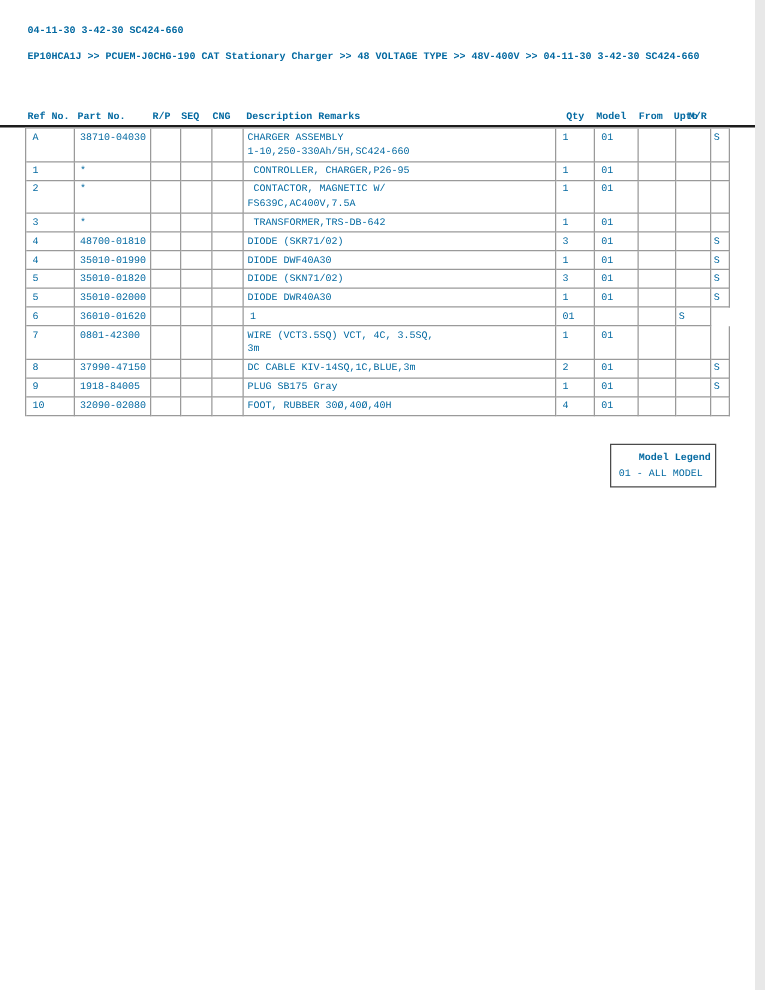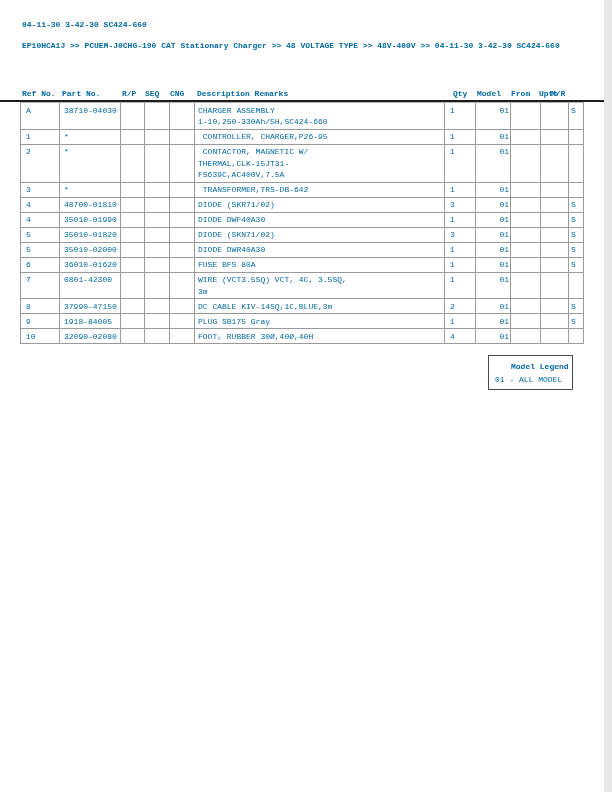--- a/index.html
+++ b/index.html
@@ -35,21 +35,21 @@
   }
   .tcell {
     border-right:1px solid #9a9a9a; border-bottom:1px solid #9a9a9a;
     font-size:8px; line-height:11.5px; padding:1.5px 1px 1px 2px;
     white-space:pre; overflow:hidden;
   }
   .c-ref  { padding-left:5px; }
   .c-part { padding-left:4px; }
   .c-desc { padding-left:3px; }
   .c-qty  { padding-left:5px; }
-  .c-model{ padding-left:5px;text-align:right; }
+  .c-model{ padding-left:5px; }
   .c-mr   { padding-left:2px; }
   .desc-line { white-space:pre; }
   .legend-box {
     position:absolute; left:488px; top:355px; width:85px; min-height:33px;
     border:1.5px solid #4a4a4a; background:#ffffff; padding:3.5px 0 3px 6px;
   }
   .legend-title { font-size:8px; font-weight:bold; line-height:13px; white-space:pre;margin-left:16px; }
   .legend-entry { font-size:8px; line-height:13px; white-space:pre; }
 </style>
 </head>
@@ -103,21 +103,21 @@
         <div class="tcell c-from"></div>
         <div class="tcell c-upto"></div>
         <div class="tcell c-mr"></div>
       </div>
       <div class="trow">
         <div class="tcell c-ref">2</div>
         <div class="tcell c-part">*</div>
         <div class="tcell c-rp"></div>
         <div class="tcell c-seq"></div>
         <div class="tcell c-cng"></div>
-        <div class="tcell c-desc"><div class="desc-line"> CONTACTOR, MAGNETIC W/</div><div class="desc-line">THERMAL,CLK-15JT31-</div><div class="desc-line">FS639C,AC400V,7.5A</div></div>
+        <div class="tcell c-desc"><div class="desc-line"> CONTACTOR, MAGNETIC W/</div><div class="desc-line">FS639C,AC400V,7.5A</div></div>
         <div class="tcell c-qty">1</div>
         <div class="tcell c-model">01</div>
         <div class="tcell c-from"></div>
         <div class="tcell c-upto"></div>
         <div class="tcell c-mr"></div>
       </div>
       <div class="trow">
         <div class="tcell c-ref">3</div>
         <div class="tcell c-part">*</div>
         <div class="tcell c-rp"></div>
@@ -181,21 +181,20 @@
         <div class="tcell c-from"></div>
         <div class="tcell c-upto"></div>
         <div class="tcell c-mr">S</div>
       </div>
       <div class="trow">
         <div class="tcell c-ref">6</div>
         <div class="tcell c-part">36010-01620</div>
         <div class="tcell c-rp"></div>
         <div class="tcell c-seq"></div>
         <div class="tcell c-cng"></div>
-        <div class="tcell c-desc"><div class="desc-line">FUSE BFS 80A</div></div>
         <div class="tcell c-qty">1</div>
         <div class="tcell c-model">01</div>
         <div class="tcell c-from"></div>
         <div class="tcell c-upto"></div>
         <div class="tcell c-mr">S</div>
       </div>
       <div class="trow">
         <div class="tcell c-ref">7</div>
         <div class="tcell c-part">0801-42300</div>
         <div class="tcell c-rp"></div>

